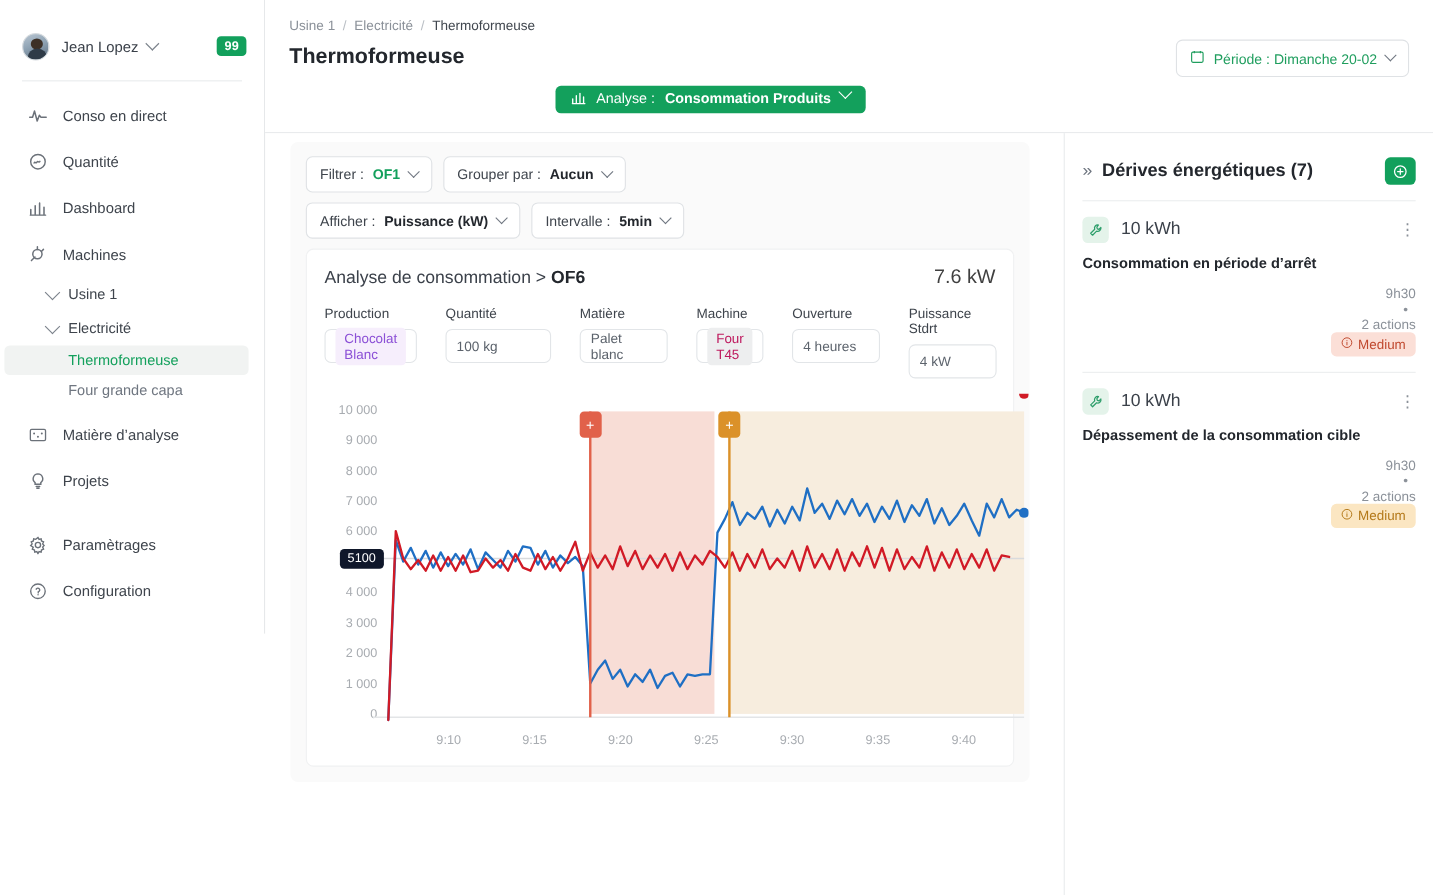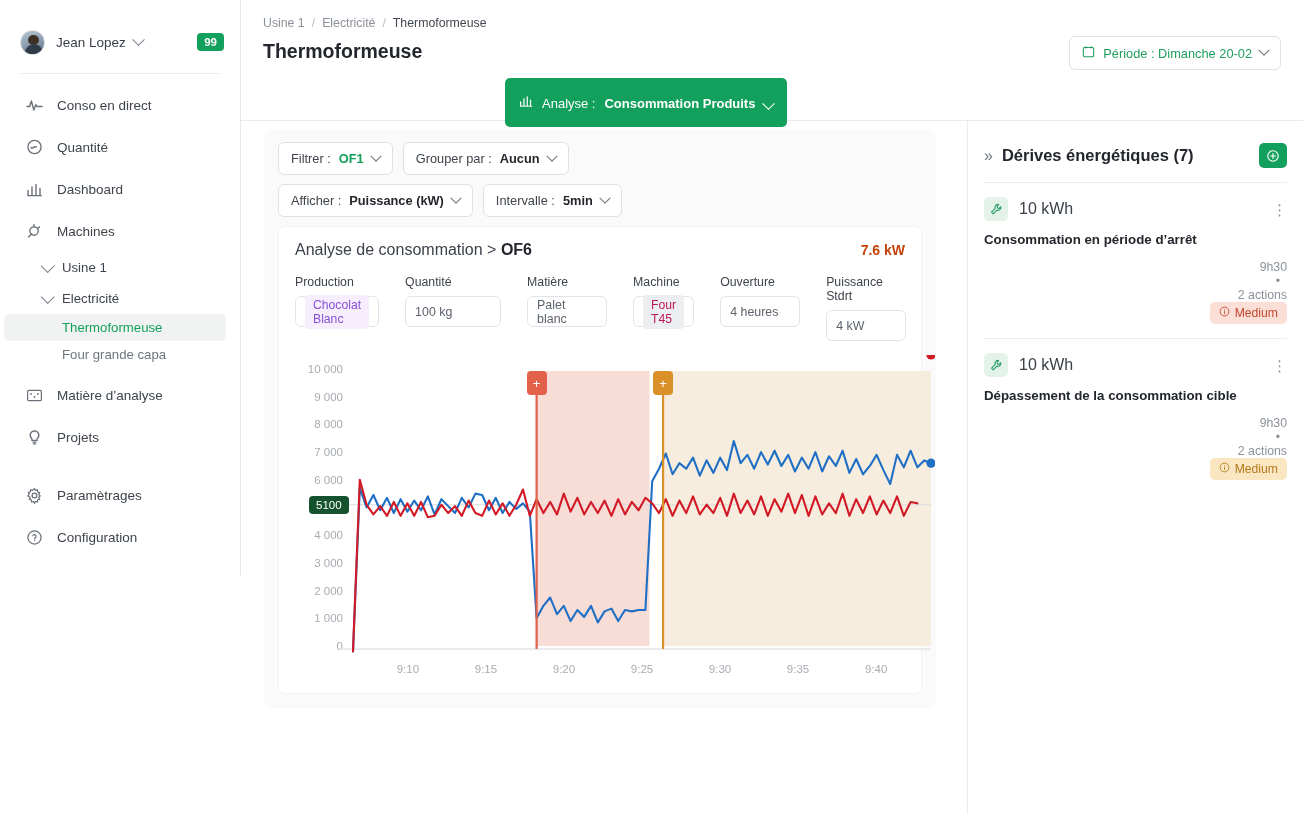--- a/index.html
+++ b/index.html
@@ -100,23 +100,23 @@
     border-bottom: 1px solid #e9ebed;
     padding: 16px 22px 0 22px; position: relative;
   }
   .crumbs { font-size: 12.3px; color:#8b9199; display:flex; align-items:center; gap:7px; }
   .crumbs .sep { color:#b9bec4; }
   .crumbs .cur { color:#41474f; }
   .page-title { font-size: 19.5px; font-weight: 700; color:#23272d; margin-top: 10px; }
 
   .analysis-btn {
     position:absolute; left: 264px; top: 78px;
-    display:inline-flex; align-items:flex-end; gap:9px;
+    display:inline-flex; align-items:flex-start; gap:9px;
     background:#13a05c; color:#fff;
-    border-radius:5px; padding: 16px 14px;
+    border-radius:5px; padding: 4px 14px;
     font-size: 13px; cursor:pointer;
   }
   .analysis-btn .lbl-strong { font-weight:700; }
   .chev-w { width:9px;height:9px;border-right:1.7px solid #fff;border-bottom:1.7px solid #fff;transform:rotate(45deg) translate(-2px,-2px); }
 
   .period-btn {
     position:absolute; right: 22px; top: 36px;
     display:inline-flex; align-items:center; gap:8px;
     border:1px solid #dfe2e5; background:#fff;
     border-radius:6px; padding: 8px 12px;
@@ -143,21 +143,21 @@
   .pill .green { color:#13a05c; font-weight:700; }
 
   .card {
     background:#fff; border-radius:7px;
     margin-top: 4px; padding: 14px 16px 10px 16px;
     border:1px solid #f0f1f2;
   }
   .card-head { display:flex; align-items:baseline; }
   .card-title { font-size: 16px; color:#3b414a; }
   .card-title b { font-weight:700; color:#23272d; }
-  .card-kpi { margin-left:auto; font-size: 14px; font-weight:700; color:#c2410c; }
+  .card-kpi { margin-left:auto; font-size: 18px; font-weight:400; color:#404040; }
 
   .fields { display:flex; gap:26px; margin-top: 16px; }
   .field-label { font-size: 12.3px; color:#3e444c; margin-bottom: 7px; }
   .field-box {
     border:1px solid #e2e5e8; border-radius:6px;
     height:31px; display:flex; align-items:center;
     padding: 0 9px; background:#fff;
   }
   .field-box .plain { font-size:12.4px; color:#5c636c; }
   .tag-purple {
@@ -173,21 +173,21 @@
   
   .chart-wrap { position:relative; height: 328px; margin-top: 14px; }
   .chart-svg { display:block; }
   .marker {
     position:absolute; width:20px; height:24px;
     border-radius:4px; display:flex; align-items:center; justify-content:center;
     color:#fff; font-size:13px; line-height:1; cursor:pointer;
   }
   .y5100 {
     position:absolute; left:22px; top:130px;
-    background:#14532d; color:#fff; font-size:11.5px;
+    background:#0f172a; color:#fff; font-size:11.5px;
     border-radius:4px; padding:3px 7px;
   }
 
   
   .right { width: 336px; flex:0 0 336px; border-left:1px solid #e9ebed; background:#fff; }
   .right-head { display:flex; align-items:center; padding: 22px 16px 14px 16px; }
   .dbl-chev { color:#6f7680; font-size:16px; margin-right:9px; }
   .right-title { font-size:16.5px; font-weight:700; color:#23272d; }
   .add-btn {
     margin-left:auto; width:28px; height:25px; border-radius:5px;

